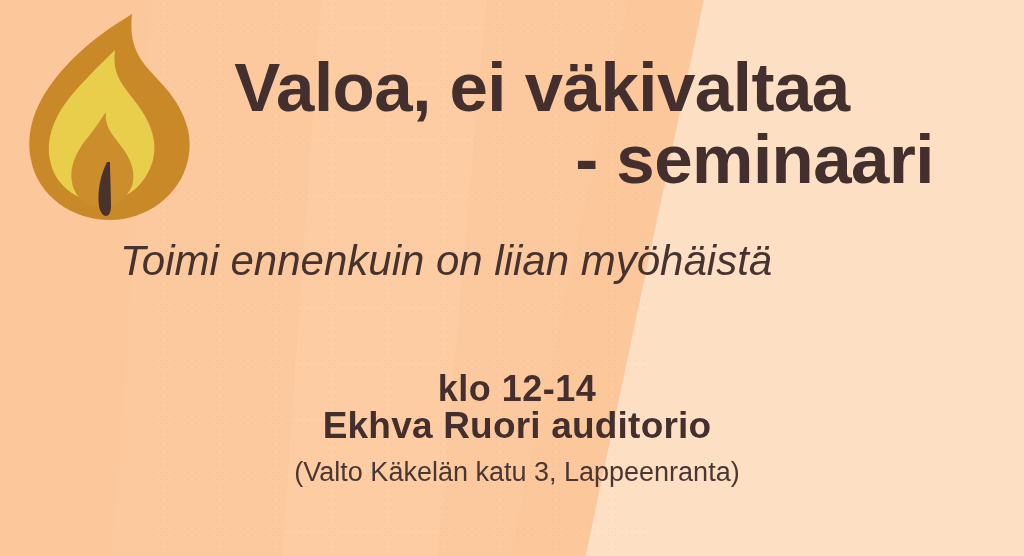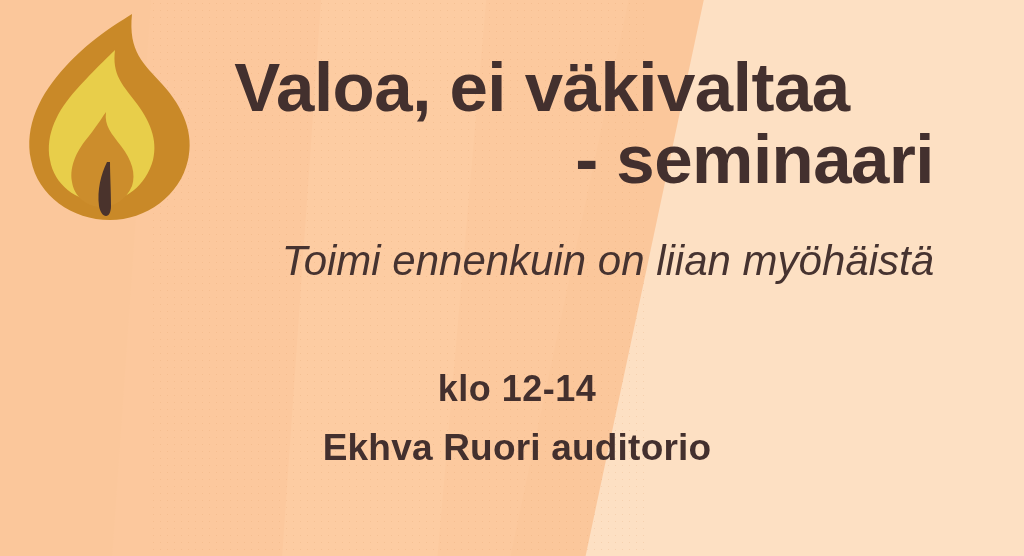--- a/index.html
+++ b/index.html
@@ -120,21 +120,21 @@
   .title-line-2 {
     text-align: right;
     padding-left: 30px;
   }
 
   .subtitle {
     position: absolute;
     top: 237px;
     left: 120px;
     right: 90px;
-    text-align: right;
+    text-align: left;
     font-size: 42px;
     font-style: italic;
     font-weight: normal;
     color: #463330;
     white-space: nowrap;
   }
 
   .details {
     position: absolute;
     top: 352px;
@@ -155,21 +155,20 @@
     font-weight: bold;
     line-height: 1.0;
     margin-top: 19px;
     letter-spacing: 0.5px;
     color: #43302E;
   }
   .detail-venue {
     font-size: 37px;
     font-weight: bold;
     line-height: 1.0;
-    margin-top: 22px;
     letter-spacing: 0.2px;
     color: #43302E;
   }
   .detail-address {
     font-size: 27px;
     font-weight: normal;
     line-height: 1.0;
     margin-top: 15px;
     color: #4A3734;
   }
@@ -229,16 +228,17 @@
     <div class="title-block">
       <div class="title-line">Valoa, ei väkivaltaa</div>
       <div class="title-line title-line-2">- seminaari</div>
     </div>
 
     <div class="subtitle">Toimi ennenkuin on liian myöhäistä</div>
 
     <div class="details">
       <div class="detail-time">klo 12-14</div>
       <div class="detail-venue">Ekhva Ruori auditorio</div>
+      <div class="detail-address">(Valto Käkelän katu 3, Lappeenranta)</div>
     </div>
 
   </div>
 </div>
 
 </body></html>

